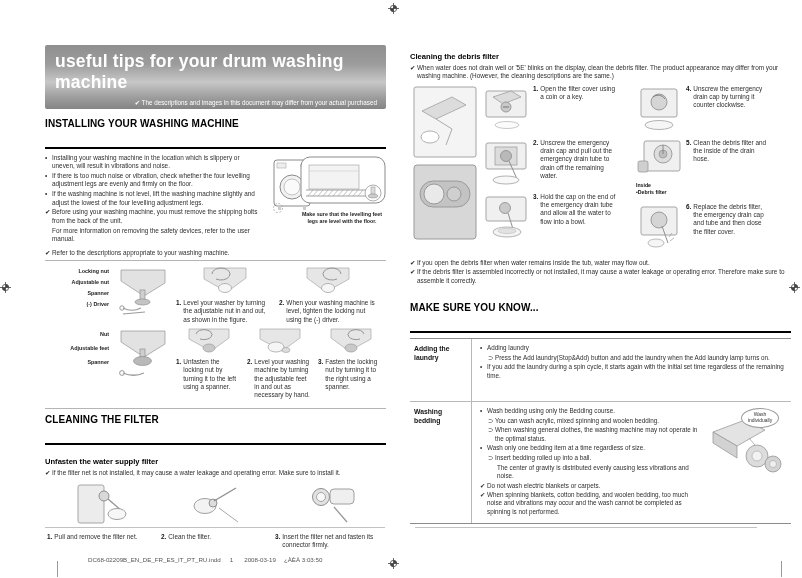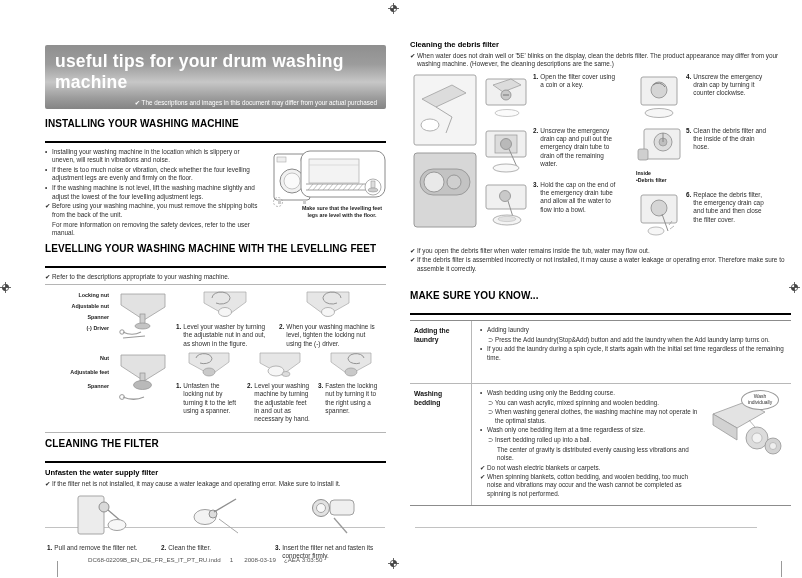--- a/index.html
+++ b/index.html
@@ -3,22 +3,22 @@
 <meta charset="utf-8">
 <style>
   html,body{margin:0;padding:0;background:#fff;}
   #page{position:relative;width:802px;height:578px;background:#fff;overflow:hidden;
         font-family:"Liberation Sans",sans-serif;color:#2e2e2e;}
   
   .col-left{position:absolute;left:45px;top:45px;width:341px;}
   .col-right{position:absolute;left:410px;top:40px;width:381px;}
   
   h2.sec{font-size:10px;font-weight:bold;color:#000;border-bottom:2px solid #000;
-         padding-bottom:12px;margin:0 0 5px 0;letter-spacing:.1px;}
-  h3.sub{font-size:7.6px;font-weight:bold;color:#000;margin:0 0 3px 0;}
+         padding-bottom:18px;margin:0 0 5px 0;letter-spacing:.1px;}
+  h3.sub{font-size:7.6px;font-weight:bold;color:#000;margin:12px 0 3px 0;}
   .rule{height:1px;background:#b5b5b5;margin:3px 0 5px 0;}
   
   .ln{display:flex;font-size:6.4px;line-height:1.3;margin-bottom:1.5px;}
   .ln .mk{flex:none;width:7px;}
   .ln .txt{flex:1;}
   .ind{padding-left:8px;}
   .ind2{padding-left:10px;}
   .stepln{display:flex;font-size:6.4px;line-height:1.3;}
   .stepln .num{flex:none;font-weight:bold;margin-right:2px;color:#111;}
   
@@ -180,21 +180,20 @@
             <line x1="6" y1="40" x2="70" y2="40" stroke="#888" stroke-width="0.8"></line>
             <path d="M8 40 l5 -6 M13 40 l5 -6 M18 40 l5 -6 M23 40 l5 -6 M28 40 l5 -6 M33 40 l5 -6 M38 40 l5 -6 M43 40 l5 -6 M48 40 l5 -6 M53 40 l5 -6 M58 40 l5 -6" stroke="#999" stroke-width="0.6"></path>
             <circle cx="73" cy="37" r="8" fill="#fff" stroke="#999" stroke-width="0.8"></circle>
             <rect x="71" y="31" width="4" height="7" fill="#ddd" stroke="#999" stroke-width="0.6"></rect>
             <ellipse cx="73" cy="40" rx="5" ry="2" fill="#ccc" stroke="#999" stroke-width="0.6"></ellipse>
           </svg>
         <div class="inst-caption">Make sure that the levelling feet legs are level with the floor.</div>
       </div>
     </div>
 
-    <h2 class="sec">LEVELLING YOUR WASHING MACHINE WITH THE LEVELLING FEET</h2>
     <div class="ln">
         <span class="mk">✔</span>
         <span class="txt">Refer to the descriptions appropriate to your washing machine.</span>
       </div>
     <div class="rule"></div>
 
     <div class="lev-row">
       <div class="lab-block">
         <div class="lab">Locking nut</div>
         <div class="lab">Adjustable nut</div>

